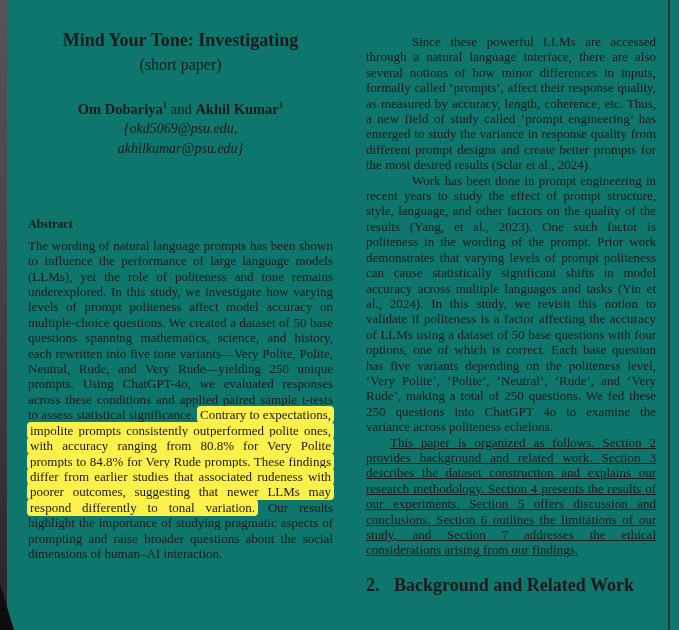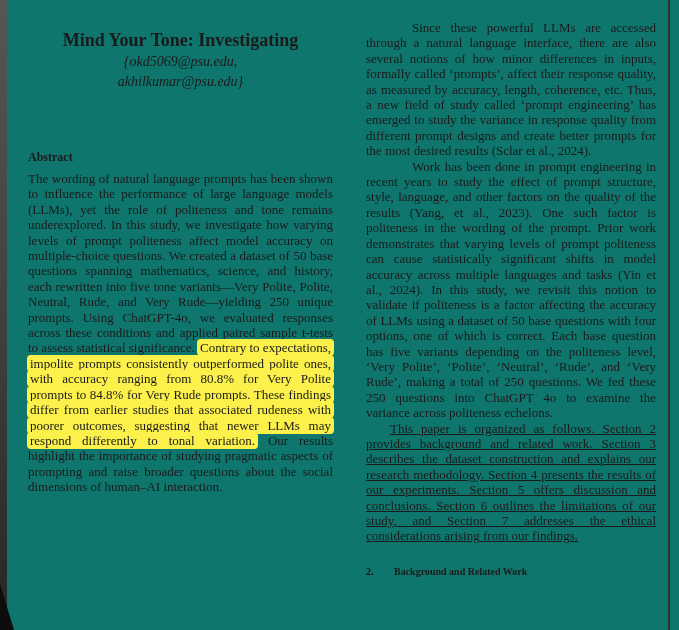--- a/index.html
+++ b/index.html
@@ -20,57 +20,59 @@
     position: absolute; left: 0; bottom: 0; width: 0; height: 0;
     border-bottom: 46px solid #0d0d0d;
     border-right: 14px solid transparent;
   }
   .edge-right {
     position: absolute; left: 668px; top: 0; width: 2px; height: 100%;
     background: #303030;
   }
   .col { position: absolute; }
   .col-left  { left: 28px;  top: 28px; width: 305px; }
-  .col-right { left: 366px; top: 20px; width: 290px; }
+  .col-right { left: 366px; top: 34px; width: 290px; }
 
   .title { margin: 0; font-size: 18px; line-height: 24px; font-weight: bold; text-align: center; }
   .tline { display: block; }
   .subtitle { text-align: center; font-size: 16px; line-height: 22px; margin-top: 2px; }
   .authors { text-align: center; font-size: 14.5px; line-height: 19px; margin-top: 20px; }
   .authors sup { font-size: 9px; font-weight: bold; vertical-align: super; }
   .emails { text-align: center; font-size: 14px; line-height: 20px; font-style: italic; }
 
   .abs-head { margin: 56px 0 5px 0; font-size: 12px; line-height: 18px; }
   .body { margin: 0; font-size: 13px; line-height: 15.4px; text-align: justify; }
   .hl {
     border-radius: 4px;
     padding: 1px 3px;
     margin: 0 -1px;
     -webkit-box-decoration-break: clone;
     box-decoration-break: clone;
   }
   .indent-lg { text-indent: 46px; }
   .indent-sm { text-indent: 24px; }
   .spaced { margin-top: 0; text-decoration: underline; }
-  .sec-head { margin: 18px 0 0 0; font-size: 10px; line-height: 19px; }
+  .sec-head { margin: 18px 0 0 0; font-size: 18px; line-height: 19px; }
   .sec-num { display: inline-block; width: 28px; }
 </style>
 </head>
 <body>
 
 <div class="page">
   <div class="edge-left"></div>
   <div class="corner"></div>
   <div class="edge-right"></div>
 
   <div class="col col-left">
     <h1 class="title">
       <span class="tline">Mind Your Tone: Investigating</span>
     </h1>
+    <div class="subtitle">(short paper)</div>
 
+    <div class="authors"><b>Om Dobariya</b><sup>1</sup><span> and </span><b>Akhil Kumar</b><sup>1</sup></div>
 
     <div class="emails">
       <div>{okd5069@psu.edu,</div>
       <div>akhilkumar@psu.edu}</div>
     </div>
 
     <h2 class="abs-head">Abstract</h2>
     <p class="body"><span>The wording of natural language prompts has been shown to influence the performance of large language models (LLMs), yet the role of politeness and tone remains underexplored. In this study, we investigate how varying levels of prompt politeness affect model accuracy on multiple-choice questions. We created a dataset of 50 base questions spanning mathematics, science, and history, each rewritten into five tone variants—Very Polite, Polite, Neutral, Rude, and Very Rude—yielding 250 unique prompts. Using ChatGPT-4o, we evaluated responses across these conditions and applied paired sample t-tests to assess statistical significance. </span><span class="hl" style="background-color: rgb(252, 241, 74);">Contrary to expectations, impolite prompts consistently outperformed polite ones, with accuracy ranging from 80.8% for Very Polite prompts to 84.8% for Very Rude prompts. These findings differ from earlier studies that associated rudeness with poorer outcomes, suggesting that newer LLMs may respond differently to tonal variation.</span><span> Our results highlight the importance of studying pragmatic aspects of prompting and raise broader questions about the social dimensions of human–AI interaction.</span></p>
   </div>
 

